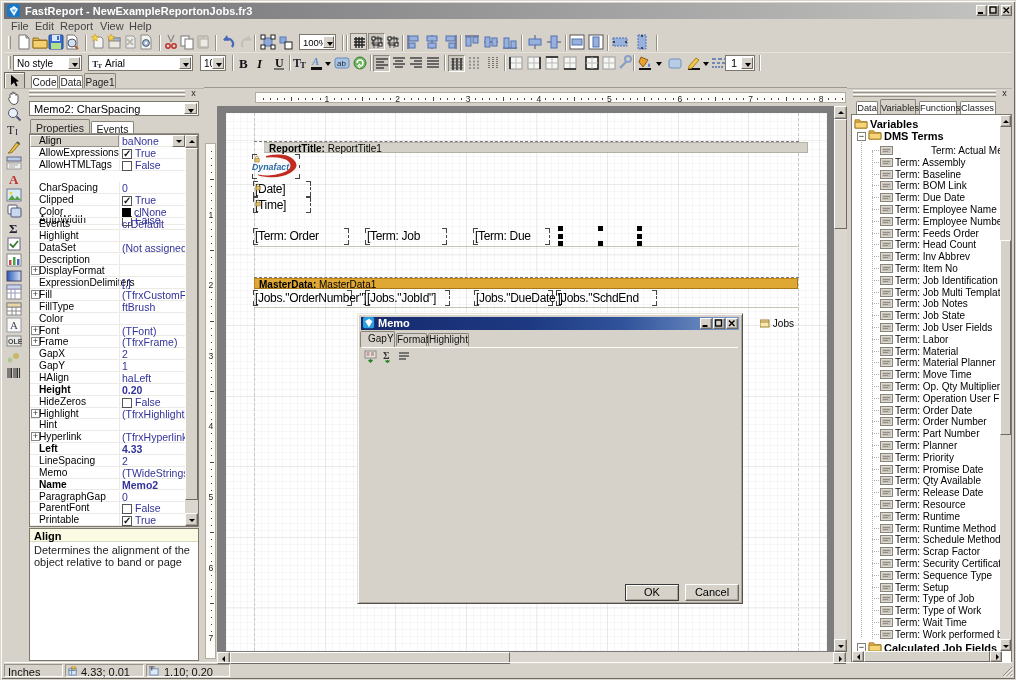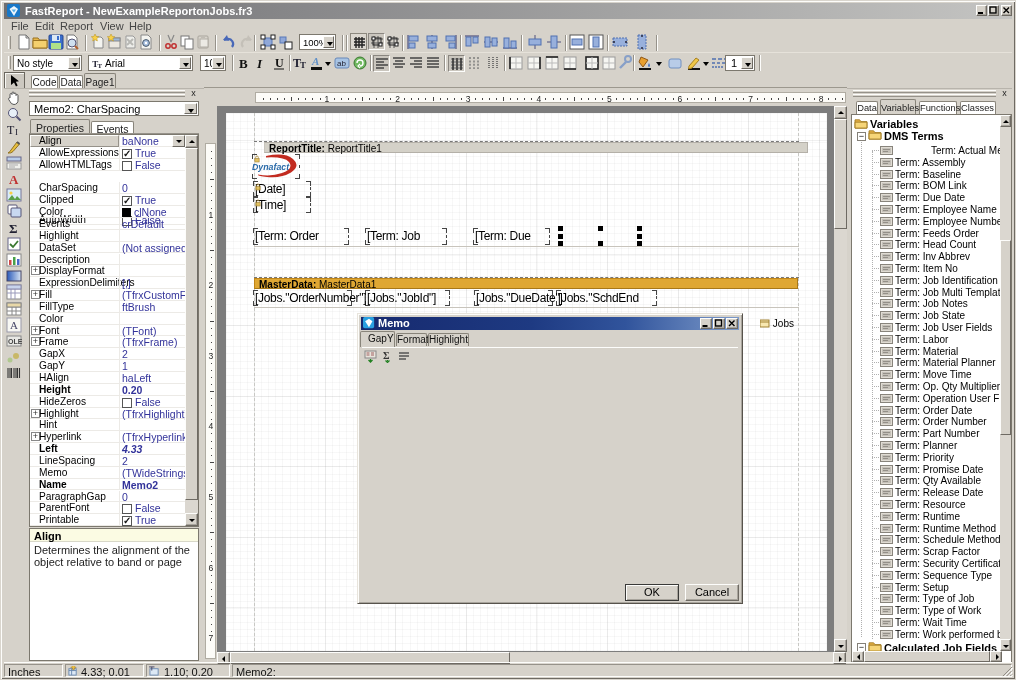--- a/index.html
+++ b/index.html
@@ -790,21 +790,21 @@
       </div>
       <div class="prow" style="top:296.25px;">
         <div class="pexp">+</div>
         <div class="pn" style="">Hyperlink</div>
         <div class="pvline"></div>
         <div class="pv" style="">(TfrxHyperlink)</div>
       </div>
       <div class="prow" style="top:308.09999999999997px;">
         <div class="pn" style="font-weight:bold;">Left</div>
         <div class="pvline"></div>
-        <div class="pv" style="font-weight:bold;font-style:italic;">4.33</div>
+        <div class="pv" style="font-weight:bold;">4.33</div>
       </div>
       <div class="prow" style="top:319.95px;">
         <div class="pn" style="">LineSpacing</div>
         <div class="pvline"></div>
         <div class="pv" style="">2</div>
       </div>
       <div class="prow" style="top:331.8px;">
         <div class="pn" style="">Memo</div>
         <div class="pvline"></div>
         <div class="pv" style="">(TWideStrings)</div>
@@ -1531,18 +1531,17 @@
       </svg>
     <span style="margin-left:12px;">4.33; 0.01</span>
   </div>
   <div class="scell" style="left:142px; width:84px;">
     <svg style="position:absolute;left:2px;top:1px;" width="11" height="10" viewBox="0 0 12 11">
         <rect x="1" y="3" width="9" height="7" fill="#dce8f4" stroke="#6888b0"></rect>
         <path d="M0 1 h6 M3 1 v4" stroke="#446" stroke-width="1"></path>
       </svg>
     <span style="margin-left:14px;">1.10; 0.20</span>
   </div>
-  <div class="scell" style="left:228px; width:780px;">Memo2:</div>
 </div>
 <svg style="position:absolute; right:3px; bottom:3px;" width="11" height="11" viewBox="0 0 12 12">
     <path d="M11 1 L1 11 M11 5 L5 11 M11 9 L9 11" stroke="#8a867e" stroke-width="1"></path>
     <path d="M12 2 L2 12 M12 6 L6 12 M12 10 L10 12" stroke="#fff" stroke-width="1"></path>
   </svg>
 
 </body></html>

